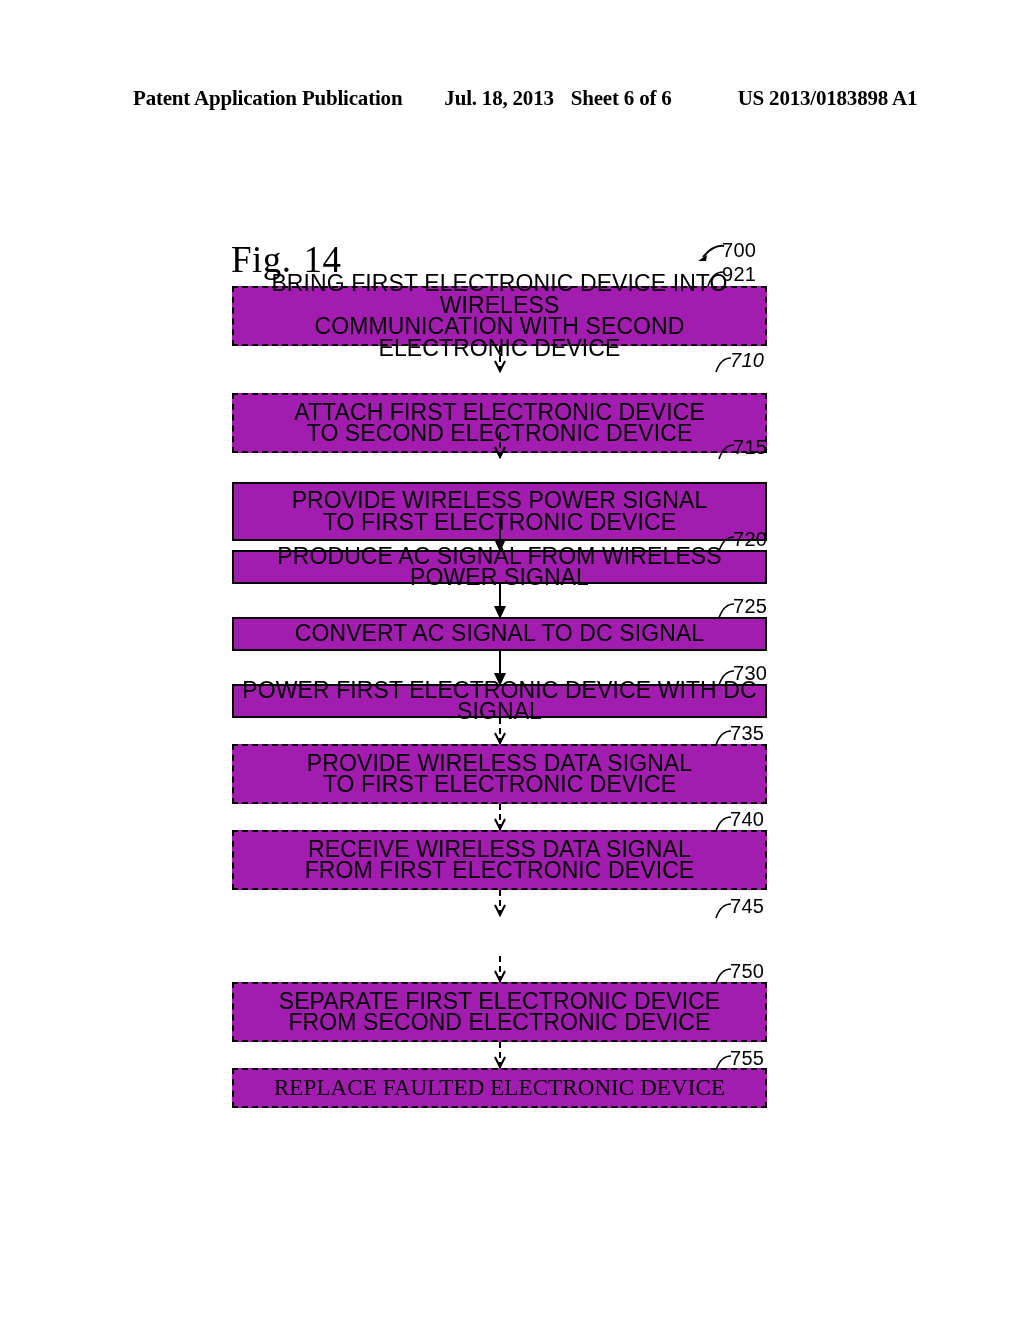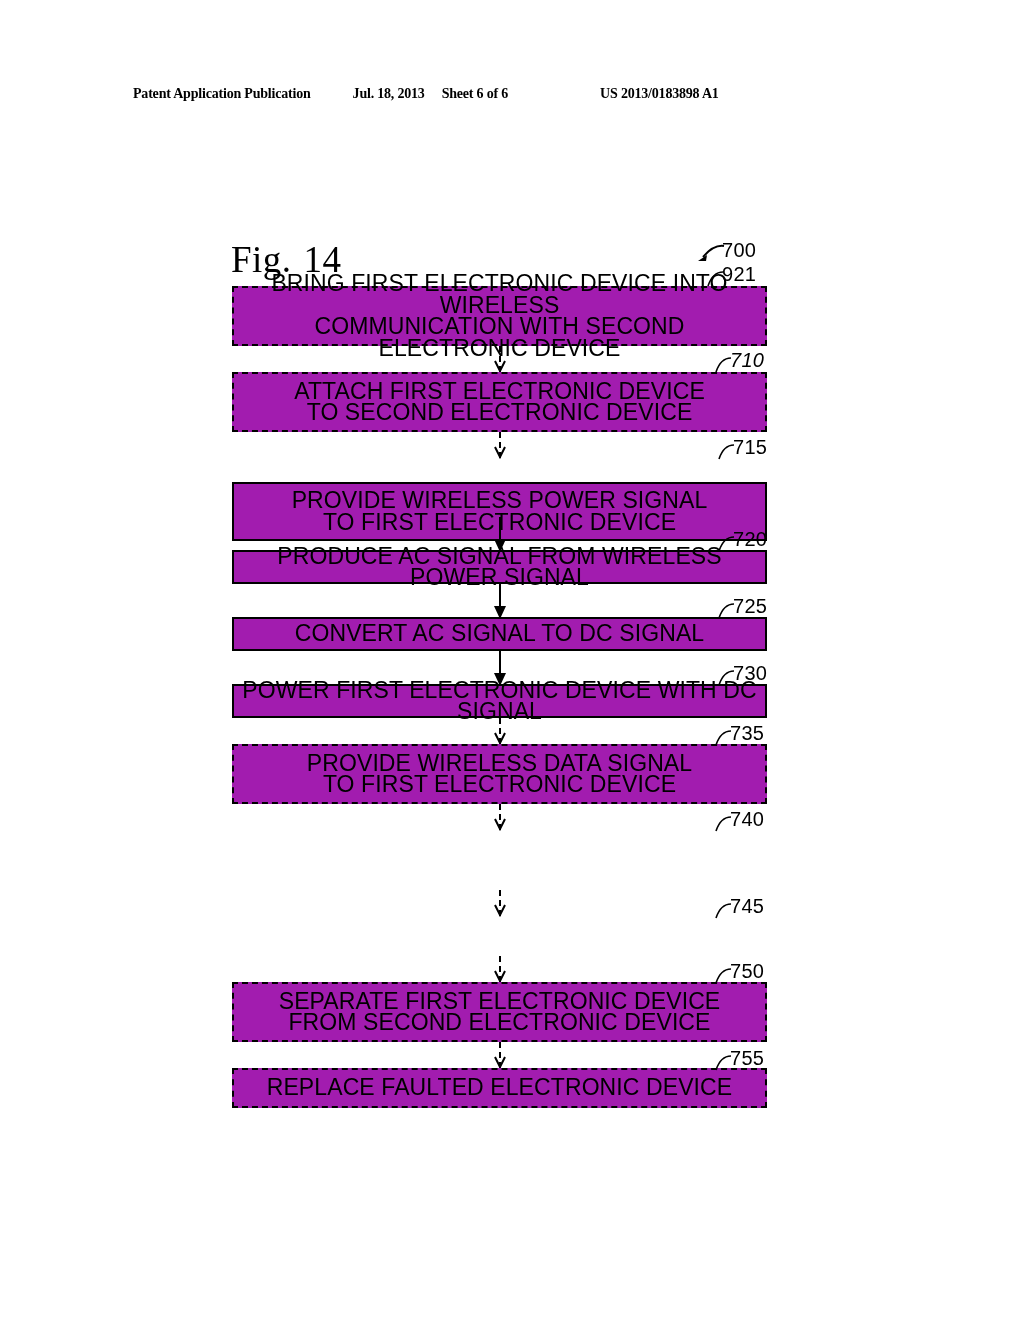--- a/index.html
+++ b/index.html
@@ -18,30 +18,30 @@
 
   
   .page-header {
     position: absolute;
     top: 86px;
     left: 133px;
     width: 760px;
     height: 26px;
     font-family: "Liberation Serif", serif;
     font-weight: bold;
-    font-size: 14px;
+    font-size: 21px;
     letter-spacing: -0.2px;
     white-space: nowrap;
     display: flex;
     align-items: baseline;
   }
   .hdr-pub   { }
   .hdr-date  { margin-left: 42px; }
   .hdr-sheet { margin-left: 17px; }
-  .hdr-num   { margin-left: 92px; }
+  .hdr-num   { margin-left: 66px; }
 
   
   .figure {
     position: absolute;
     left: 0;
     top: 0;
     width: 1024px;
     height: 1320px;
   }
   .fig-title {
@@ -176,21 +176,21 @@
 
   <div class="connector dashed" style="top:346px; height:26px;">
     <span class="stem"></span>
     <span class="arrowhead open">
       <svg viewBox="0 0 12 13" width="12" height="13" aria-hidden="true">
         <path d="M1,1 L6,11 L11,1" fill="none" stroke="#000" stroke-width="2"></path>
       </svg>
     </span>
   </div>
 
-  <div class="flow-box dashed" style="top:372px; height:60px;">
+  <div class="flow-box dashed" style="top:393px; height:60px;">
     <span class="bx-text">ATTACH FIRST ELECTRONIC DEVICE
 TO SECOND ELECTRONIC DEVICE</span>
   </div>
   <div class="ref" style="left:730px; top:350px;font-style:italic;">
     <span class="leader">
       <svg viewBox="0 0 22 18" width="22" height="18" aria-hidden="true">
         <path d="M21,3 C14,3 9,8 6,17" fill="none" stroke="#000" stroke-width="1.6"></path>
       </svg>
     </span>
     <span>710</span>
@@ -293,20 +293,24 @@
 
   <div class="connector dashed" style="top:804px; height:26px;">
     <span class="stem"></span>
     <span class="arrowhead open">
       <svg viewBox="0 0 12 13" width="12" height="13" aria-hidden="true">
         <path d="M1,1 L6,11 L11,1" fill="none" stroke="#000" stroke-width="2"></path>
       </svg>
     </span>
   </div>
 
+  <div class="flow-box dashed" style="top:830px; height:60px;">
+    <span class="bx-text">RECEIVE WIRELESS DATA SIGNAL
+FROM FIRST ELECTRONIC DEVICE</span>
+  </div>
   <div class="ref" style="left:730px; top:809px;text-align:center;">
     <span class="leader">
       <svg viewBox="0 0 22 18" width="22" height="18" aria-hidden="true">
         <path d="M21,3 C14,3 9,8 6,17" fill="none" stroke="#000" stroke-width="1.6"></path>
       </svg>
     </span>
     <span>740</span>
   </div>
 
   <div class="connector dashed" style="top:890px; height:26px;">
@@ -351,21 +355,21 @@
 
   <div class="connector dashed" style="top:1042px; height:26px;">
     <span class="stem"></span>
     <span class="arrowhead open">
       <svg viewBox="0 0 12 13" width="12" height="13" aria-hidden="true">
         <path d="M1,1 L6,11 L11,1" fill="none" stroke="#000" stroke-width="2"></path>
       </svg>
     </span>
   </div>
 
-  <div class="flow-box dashed" style="top:1068px; height:40px;">
+  <div class="flow-box dashed" style="top:1068px; height:40px;font-family:Liberation Serif, serif;">
     <span class="bx-text">REPLACE FAULTED ELECTRONIC DEVICE</span>
   </div>
   <div class="ref" style="left:730px; top:1048px;">
     <span class="leader">
       <svg viewBox="0 0 22 18" width="22" height="18" aria-hidden="true">
         <path d="M21,3 C14,3 9,8 6,17" fill="none" stroke="#000" stroke-width="1.6"></path>
       </svg>
     </span>
     <span>755</span>
   </div>

